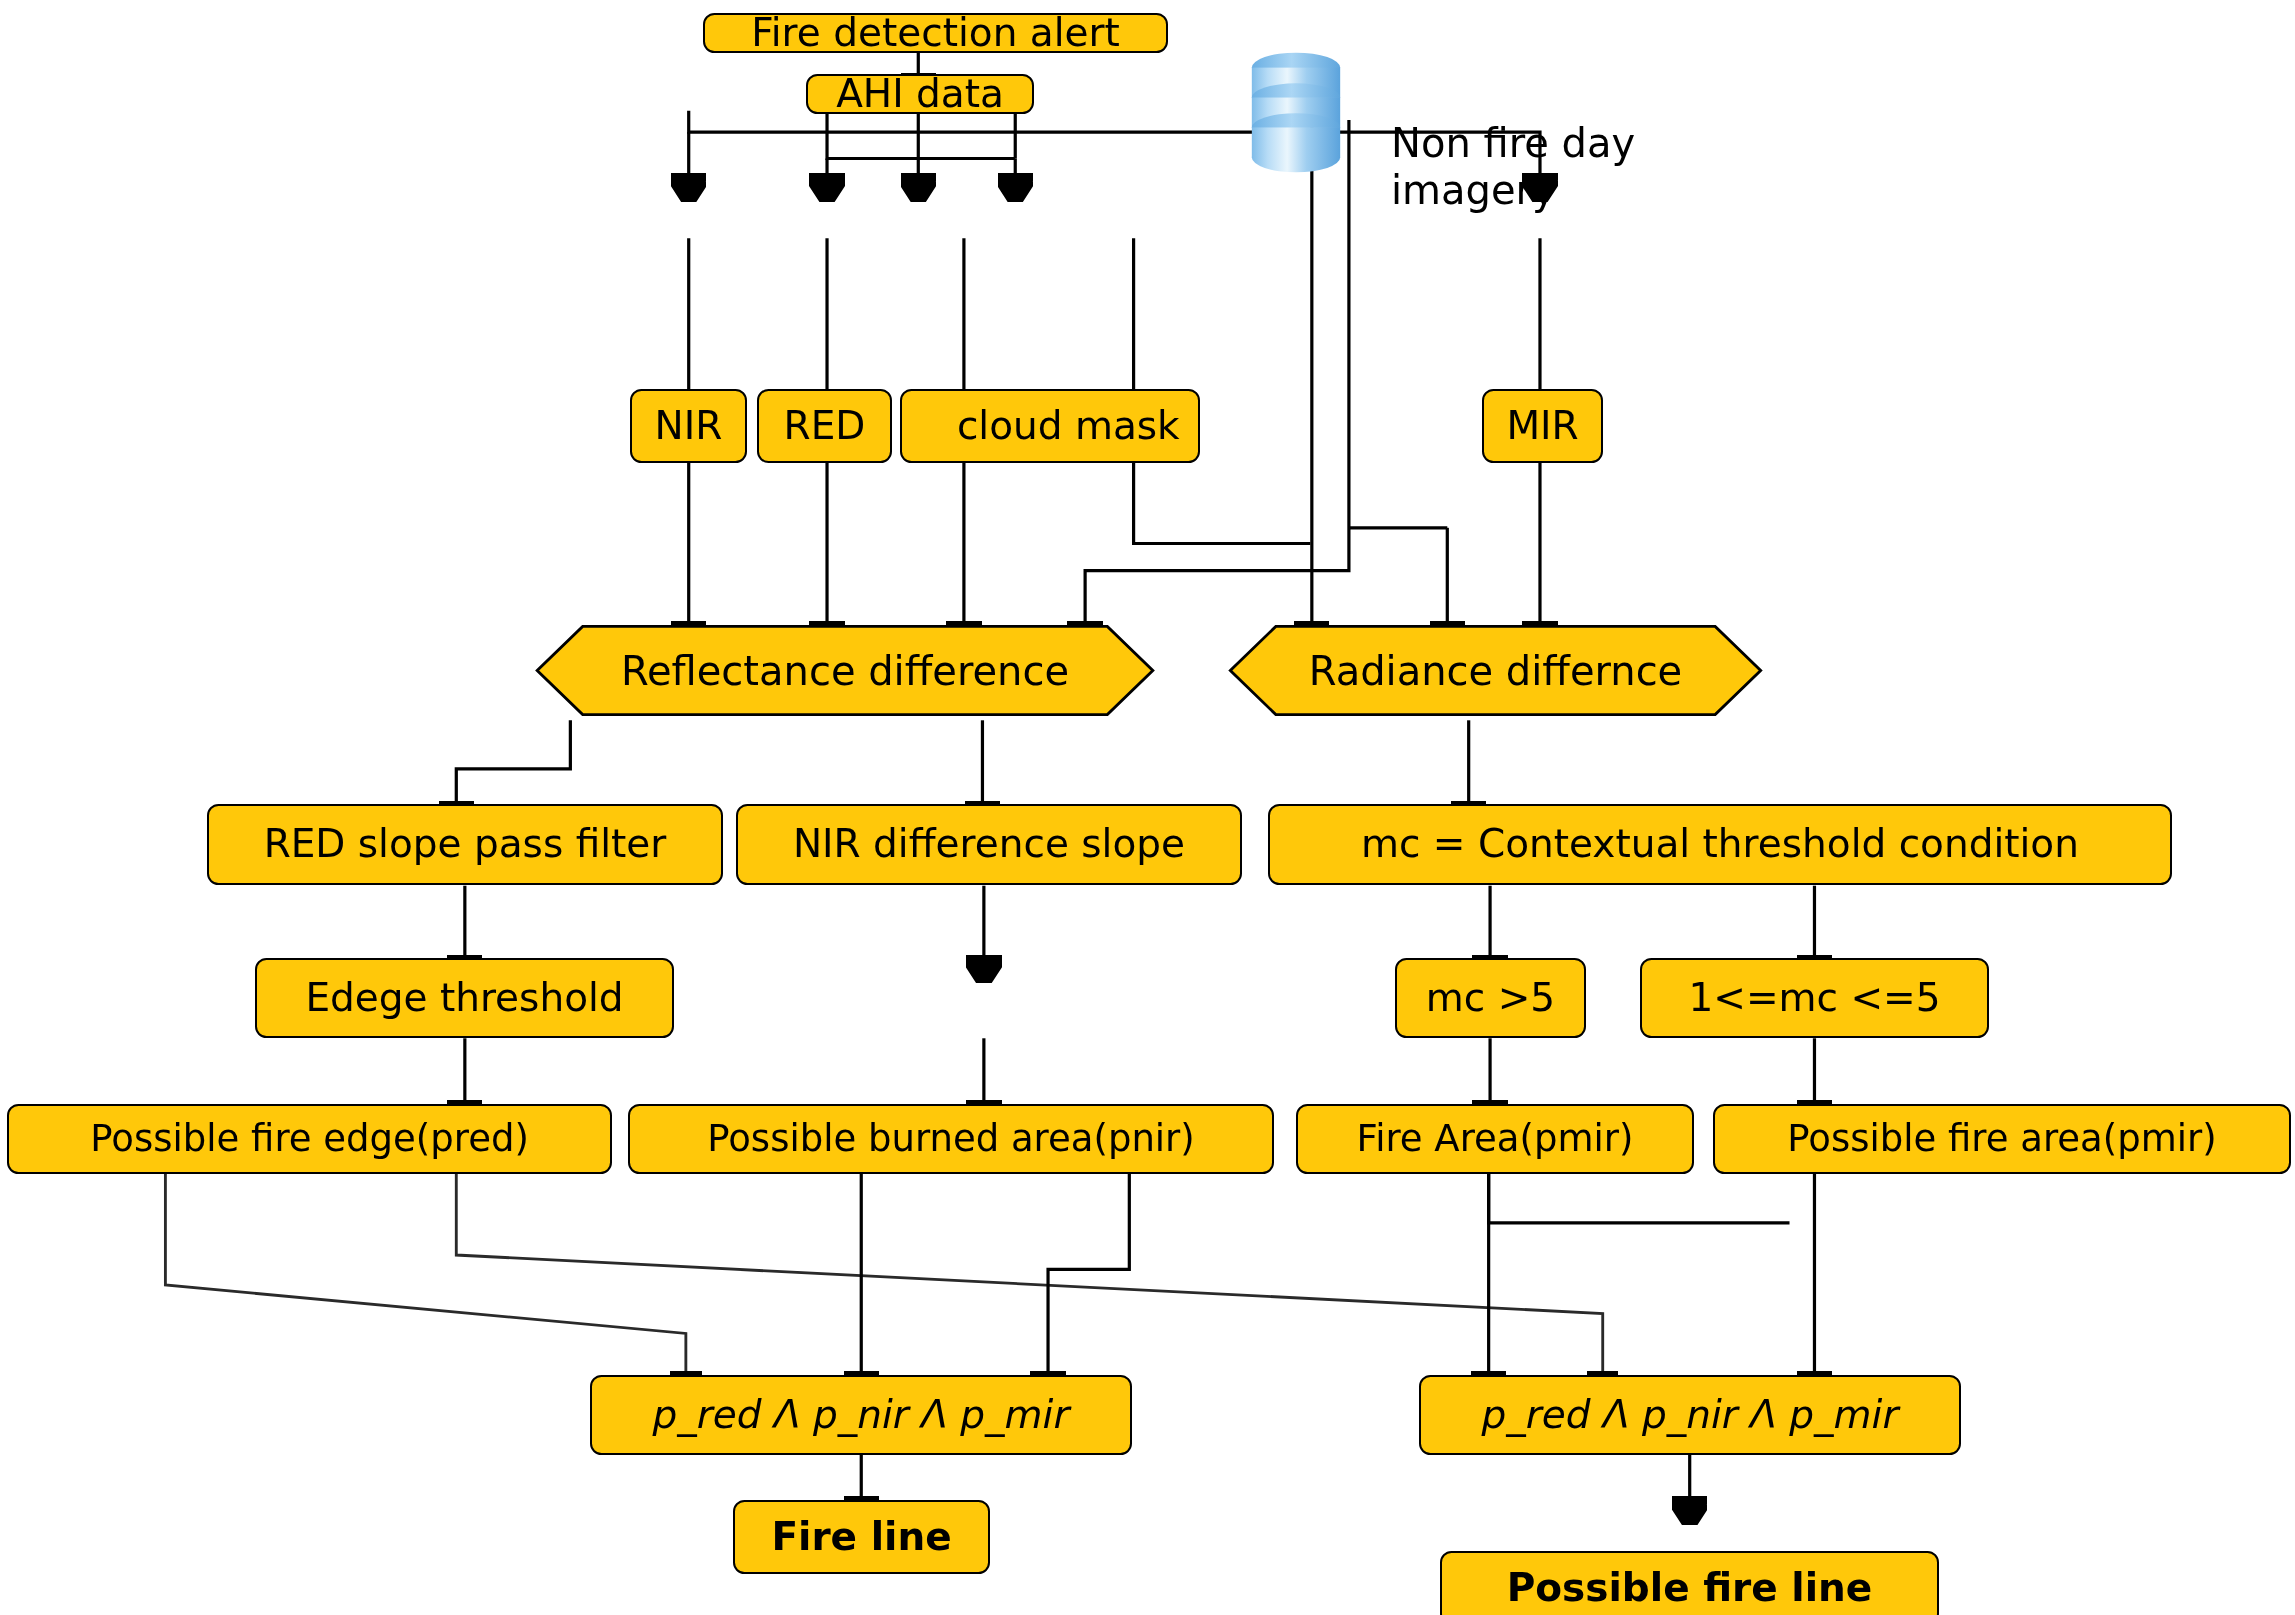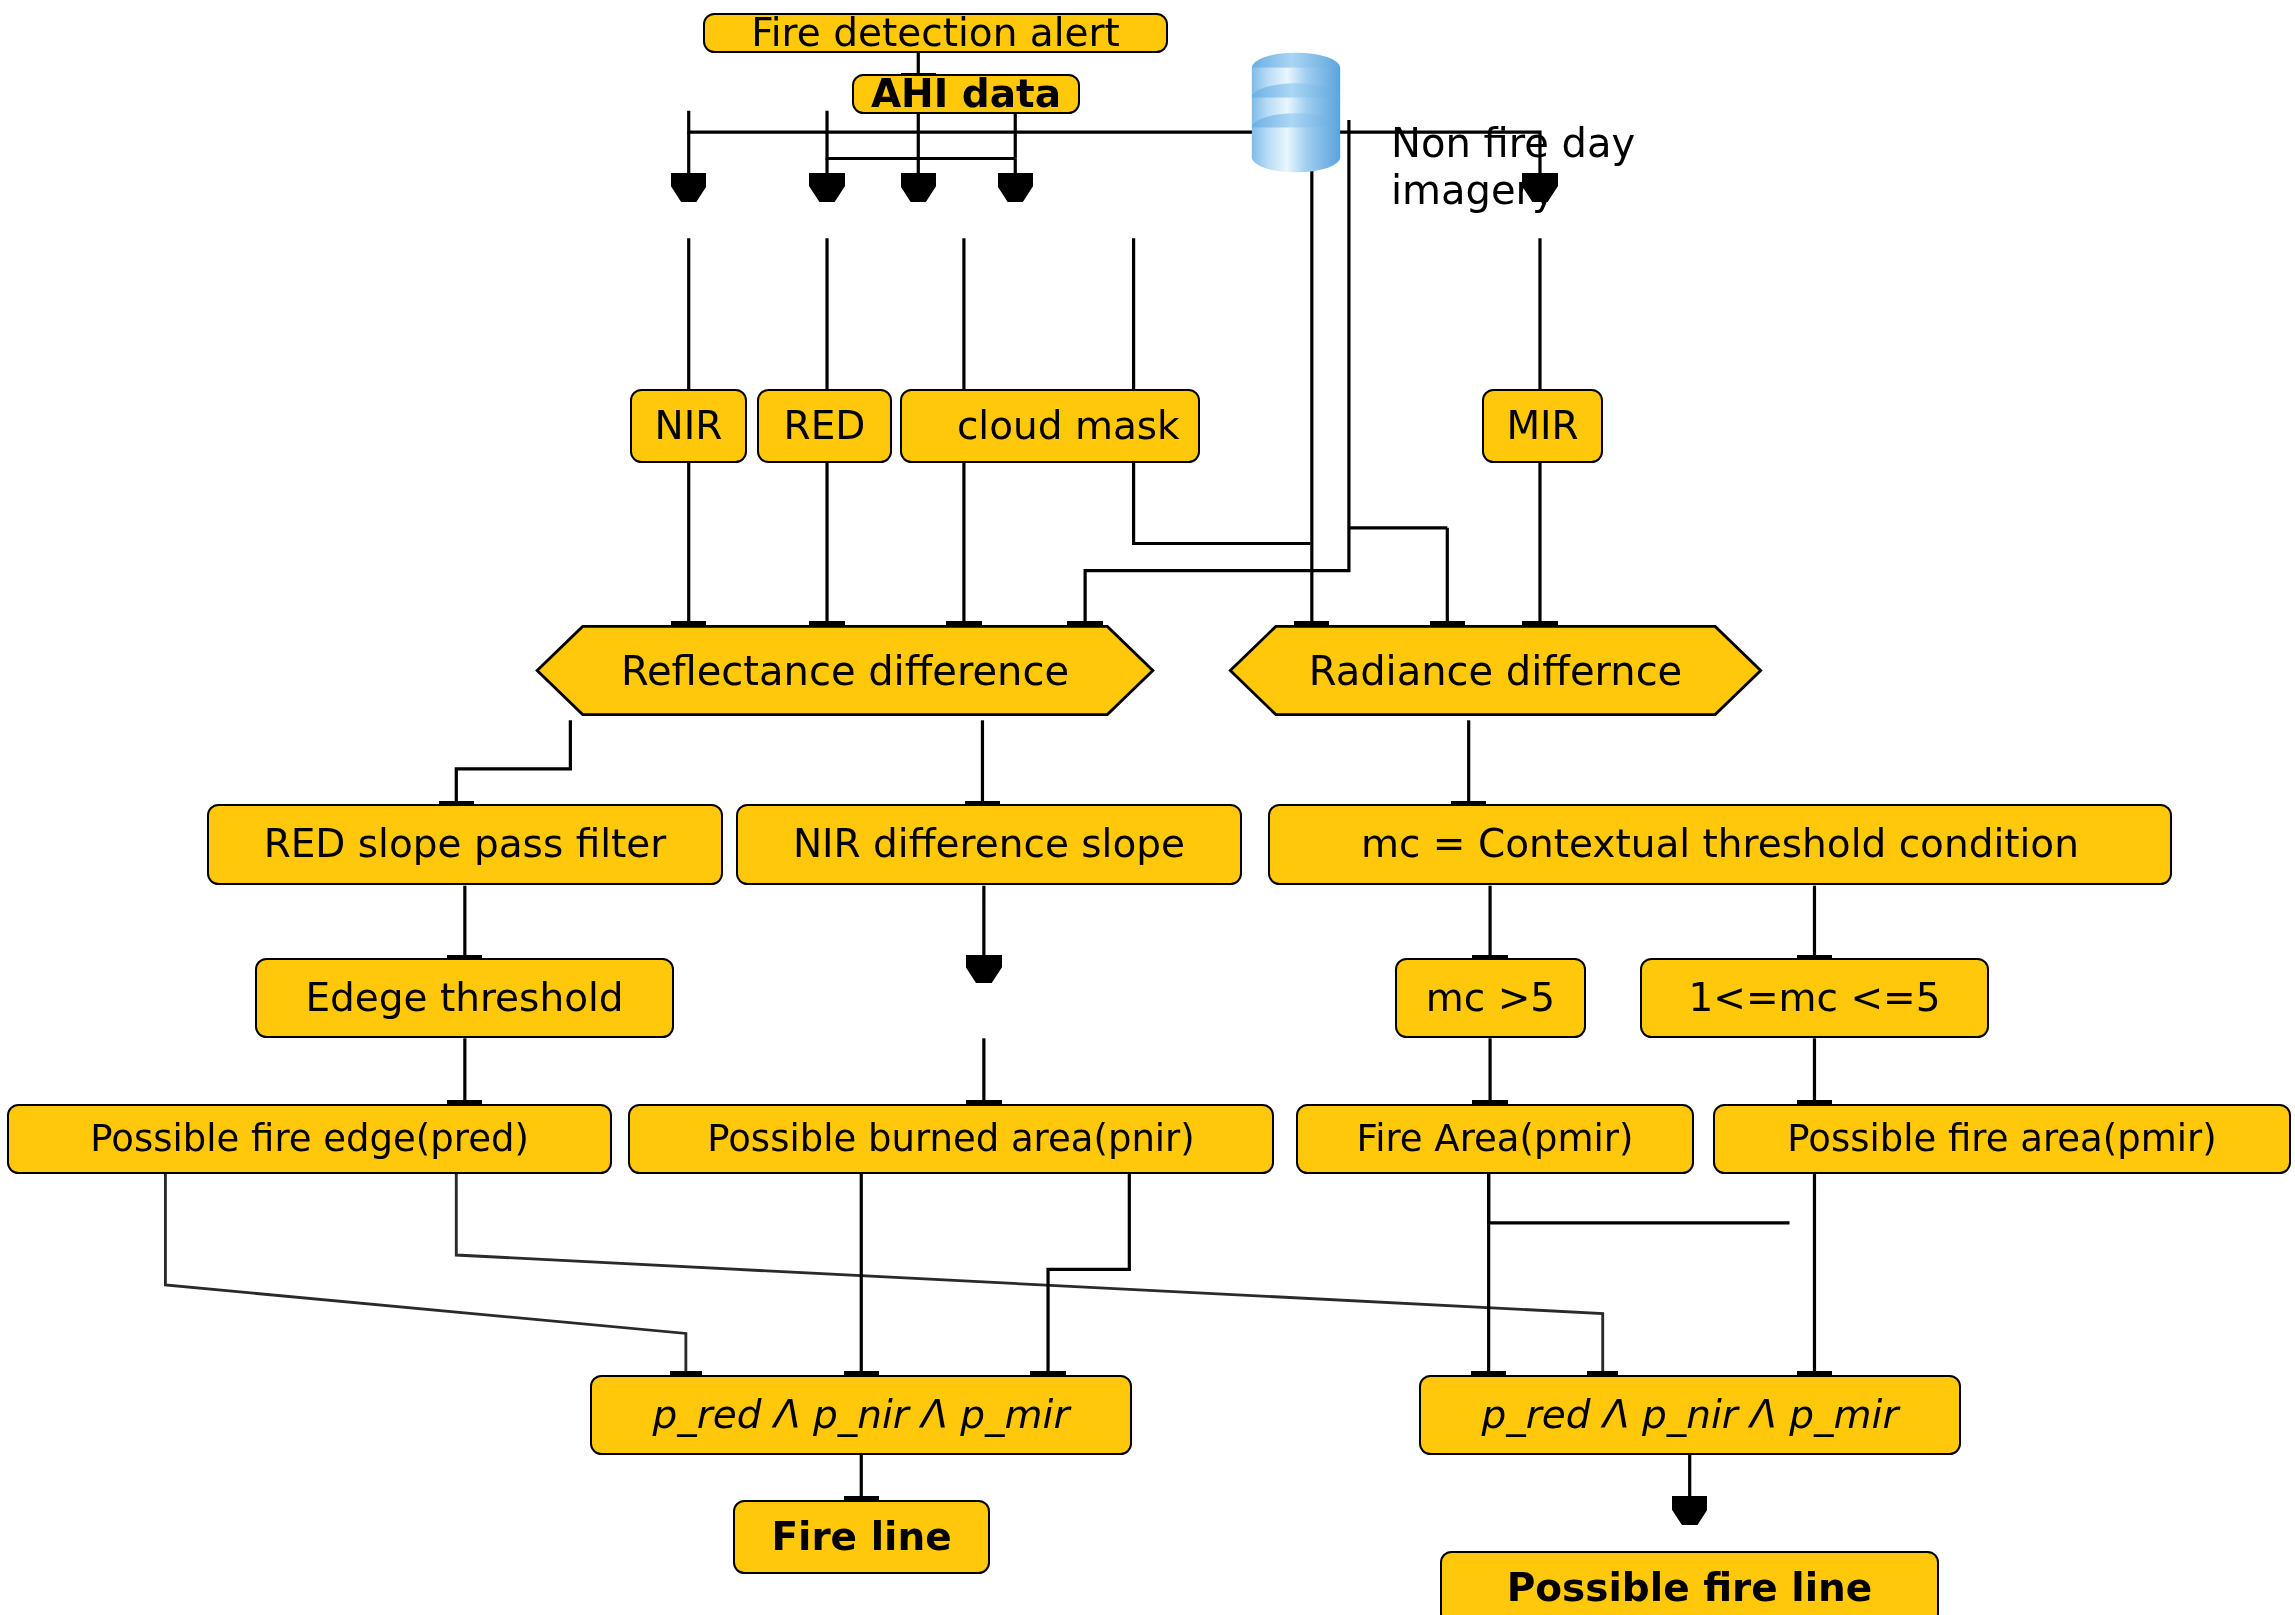--- a/index.html
+++ b/index.html
@@ -136,21 +136,21 @@
     <path d="M2088,1646 L2088,1928" marker-end="url(#ar)"></path>
     <path d="M2545,1646 L2545,1928" marker-end="url(#ar)"></path>
     <path d="M2088,1646 L2088,1715 L2510,1715"></path>
 
     <path d="M1208,2040 L1208,2104" marker-end="url(#ar)"></path>
     <path d="M2370,2040 L2370,2104" marker-end="url(#ar)"></path>
   </svg>
 
   <div class="node" style="left:655px;top:13px;width:465px;height:40px;margin-left:48px;">Fire detection alert</div>
 
-  <div class="node" style="left:852px;top:74px;width:228px;height:40px;font-weight:bold;">AHI data</div>
+  <div class="node" style="left:806px;top:74px;width:228px;height:40px;">AHI data</div>
 
   <div class="db" style="left:1239px;top:93px;">
     <svg width="114" height="132" viewBox="0 0 160 185" style="position:absolute;left:0;top:-44px;">
       <defs>
         <linearGradient id="cylBody" x1="0" y1="0" x2="1" y2="0">
           <stop offset="0%" stop-color="#7FBCE9"></stop>
           <stop offset="18%" stop-color="#B7DCF6"></stop>
           <stop offset="40%" stop-color="#EAF6FD"></stop>
           <stop offset="62%" stop-color="#9FCEF0"></stop>
           <stop offset="100%" stop-color="#5BA3DC"></stop>

